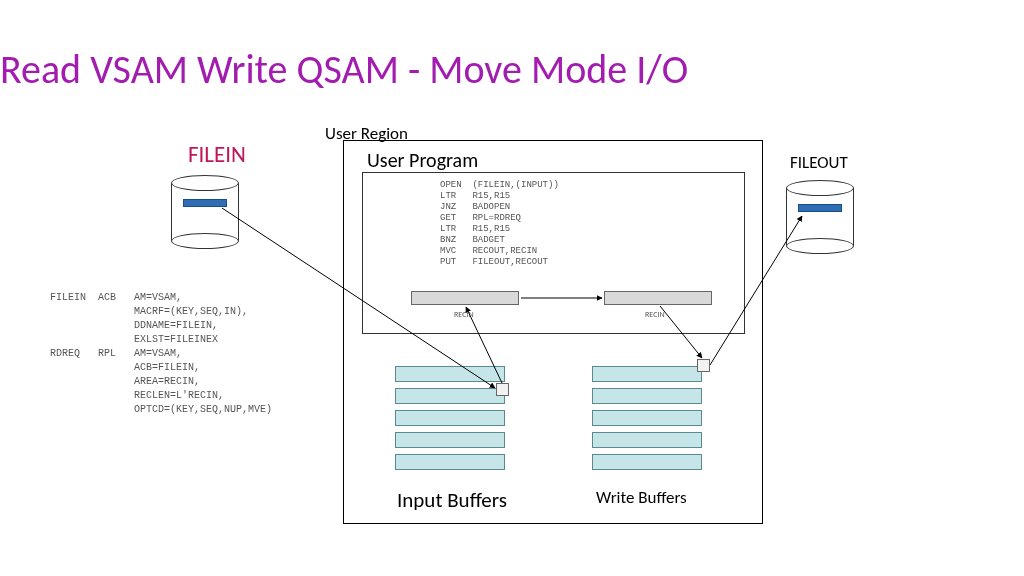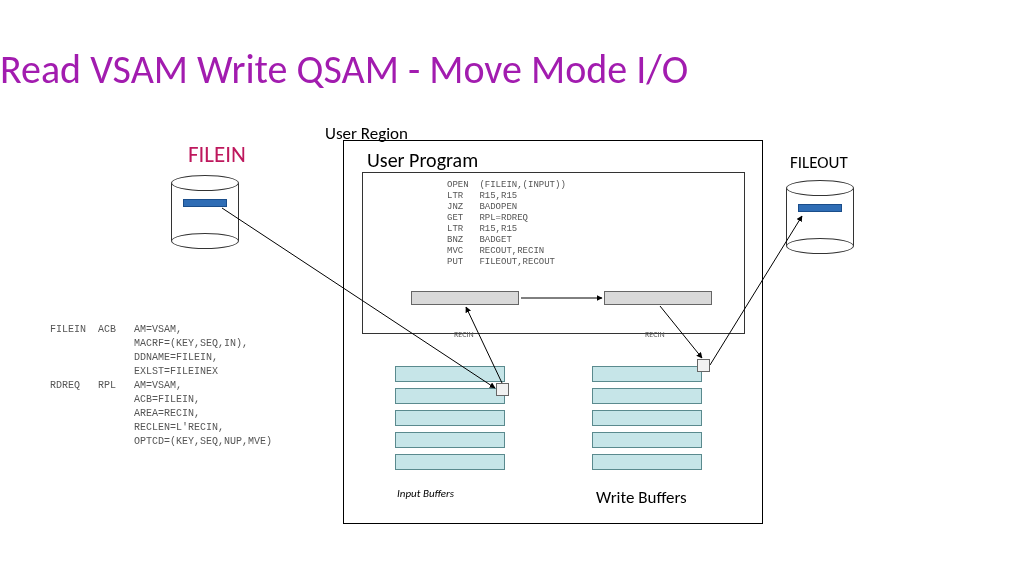--- a/index.html
+++ b/index.html
@@ -119,38 +119,36 @@
   }
   .code-block {
     position: absolute;
     top: 180px;
     left: 440px;
     font-family: "Courier New", monospace;
     font-size: 9px;
     line-height: 11px;
     color: #555;
     white-space: pre;
-    margin-left: 7px;
   }
   .recin-box, .recout-box {
     position: absolute;
     top: 291px;
     width: 108px;
     height: 14px;
     background: #d9d9d9;
     border: 1px solid #666;
   }
   .recin-box { left: 411px; }
   .recout-box { left: 604px; }
   .recin-label, .recout-label {
     position: absolute;
     top: 309px;
     font-size: 8px;
     color: #555;
-    margin-top: 20px;
   }
   .recin-label { left: 454px; }
   .recout-label { left: 645px; }
 
   .buffers {
     position: absolute;
     display: flex;
     flex-direction: column;
     gap: 6px;
   }
@@ -159,23 +157,22 @@
     height: 16px;
     background: #c6e5e8;
     border: 1px solid #5a8a8e;
   }
   .buf-left { top: 366px; left: 395px; }
   .buf-right { top: 366px; left: 592px; }
   .input-buf-label {
     position: absolute;
     top: 487px;
     left: 397px;
-    font-size: 11px;
-    color: #000;
-    font-style: italic;
+    font-size: 21px;
+    color: #000;
   }
   .output-buf-label {
     position: absolute;
     top: 487px;
     left: 596px;
     font-size: 17px;
     color: #000;
   }
   .little-box {
     position: absolute;
@@ -190,21 +187,20 @@
 
   .code-side {
     position: absolute;
     top: 291px;
     left: 50px;
     font-family: "Courier New", monospace;
     font-size: 10px;
     line-height: 14px;
     color: #555;
     white-space: pre;
-    margin-top: 32px;
   }
 
   svg.arrows {
     position: absolute;
     top: 0;
     left: 0;
     width: 1024px;
     height: 576px;
     pointer-events: none;
   }

